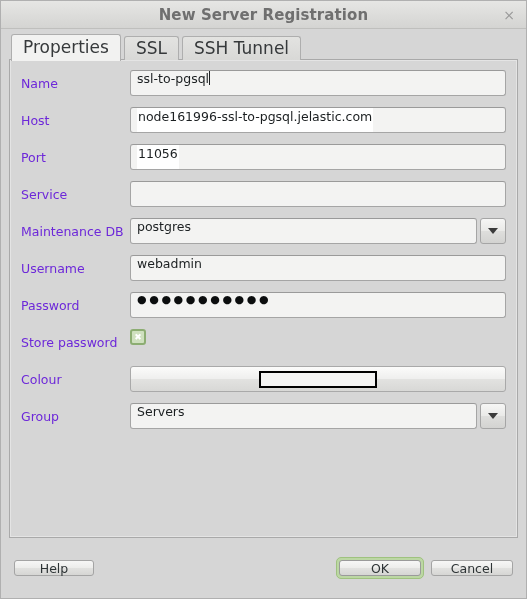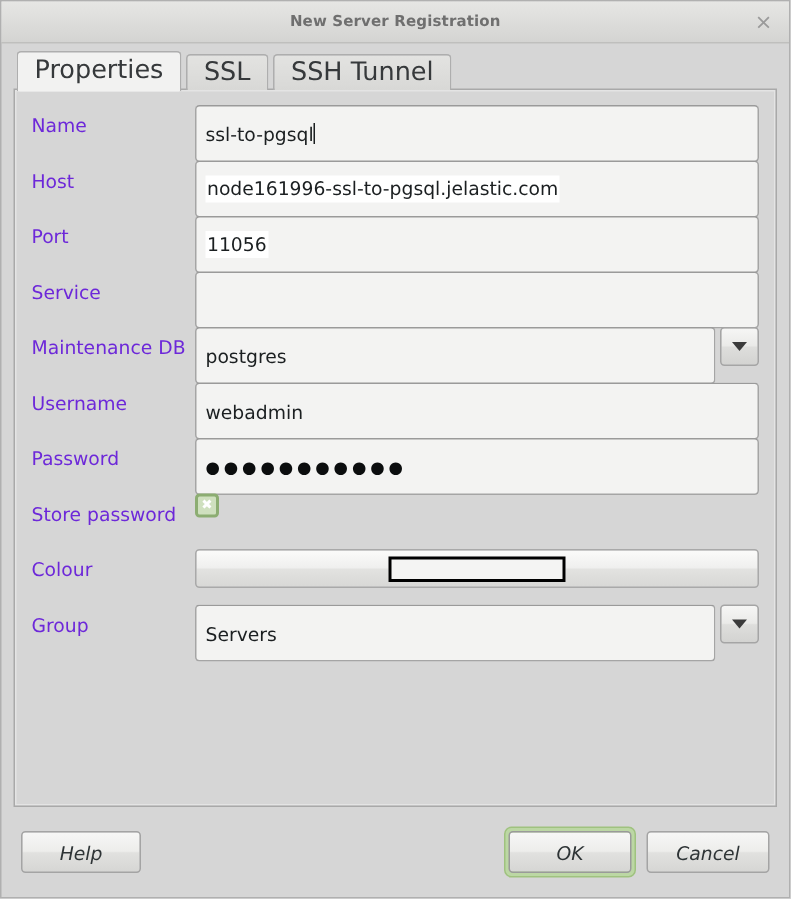--- a/index.html
+++ b/index.html
@@ -33,21 +33,21 @@
     position: relative;
     height: 27px;
     flex: 0 0 27px;
     background: linear-gradient(to bottom, #e6e6e4 0%, #dcdcda 55%, #d4d4d2 100%);
     border-bottom: 1px solid #bfbfbd;
     display: flex;
     align-items: center;
     justify-content: center;
   }
   .titlebar-title {
-    font-size: 10px;
+    font-size: 15px;
     font-weight: bold;
     color: #6f6f6f;
     letter-spacing: 0.1px;
     user-select: none;
   }
   .titlebar-close {
     position: absolute;
     right: 8px;
     top: 50%;
     transform: translateY(-50%);
@@ -137,27 +137,26 @@
     flex: 1 1 auto;
     display: flex;
     align-items: stretch;
     height: 26px;
     min-width: 0;
   }
 
   .textfield {
     flex: 1 1 auto;
     box-sizing: border-box;
-    height: 38px;
+    height: 26px;
     background: #f3f3f2;
     border: 1px solid #a5a5a5;
     border-top-color: #9a9a9a;
     border-radius: 3px;
     display: flex;
-    align-items: center;
     padding: 0 6px;
     font-size: 12.5px;
     color: #1b1f21;
     min-width: 0;
     overflow: hidden;
     white-space: nowrap;
     cursor: text;
   }
   .textfield .val { display: inline-block; }
   .textfield.selected .val {
@@ -253,34 +252,33 @@
   .footer {
     flex: 0 0 auto;
     height: 60px;
     display: flex;
     align-items: center;
     padding: 0 13px;
     box-sizing: border-box;
   }
   .btn {
     box-sizing: border-box;
-    height: 28px;
+    height: 16px;
     min-width: 82px;
     padding: 0 14px;
     border: 1px solid #a4a4a4;
     border-radius: 3px;
     background: linear-gradient(to bottom, #f7f7f6 0%, #ededeb 48%, #e1e1df 52%, #d6d6d4 100%);
     font-size: 12.5px;
     color: #2e3436;
     display: flex;
     align-items: center;
     justify-content: center;
     cursor: pointer;
     user-select: none;
-    font-style: italic;
   }
   .btn.help { min-width: 80px; }
   .btn-focus-ring {
     padding: 2px;
     border: 1px solid #9fc27f;
     border-radius: 5px;
     background: #bcd7a4;
     display: inline-flex;
   }
   .btn-focus-ring .btn { border-color: #9a9a9a; }

